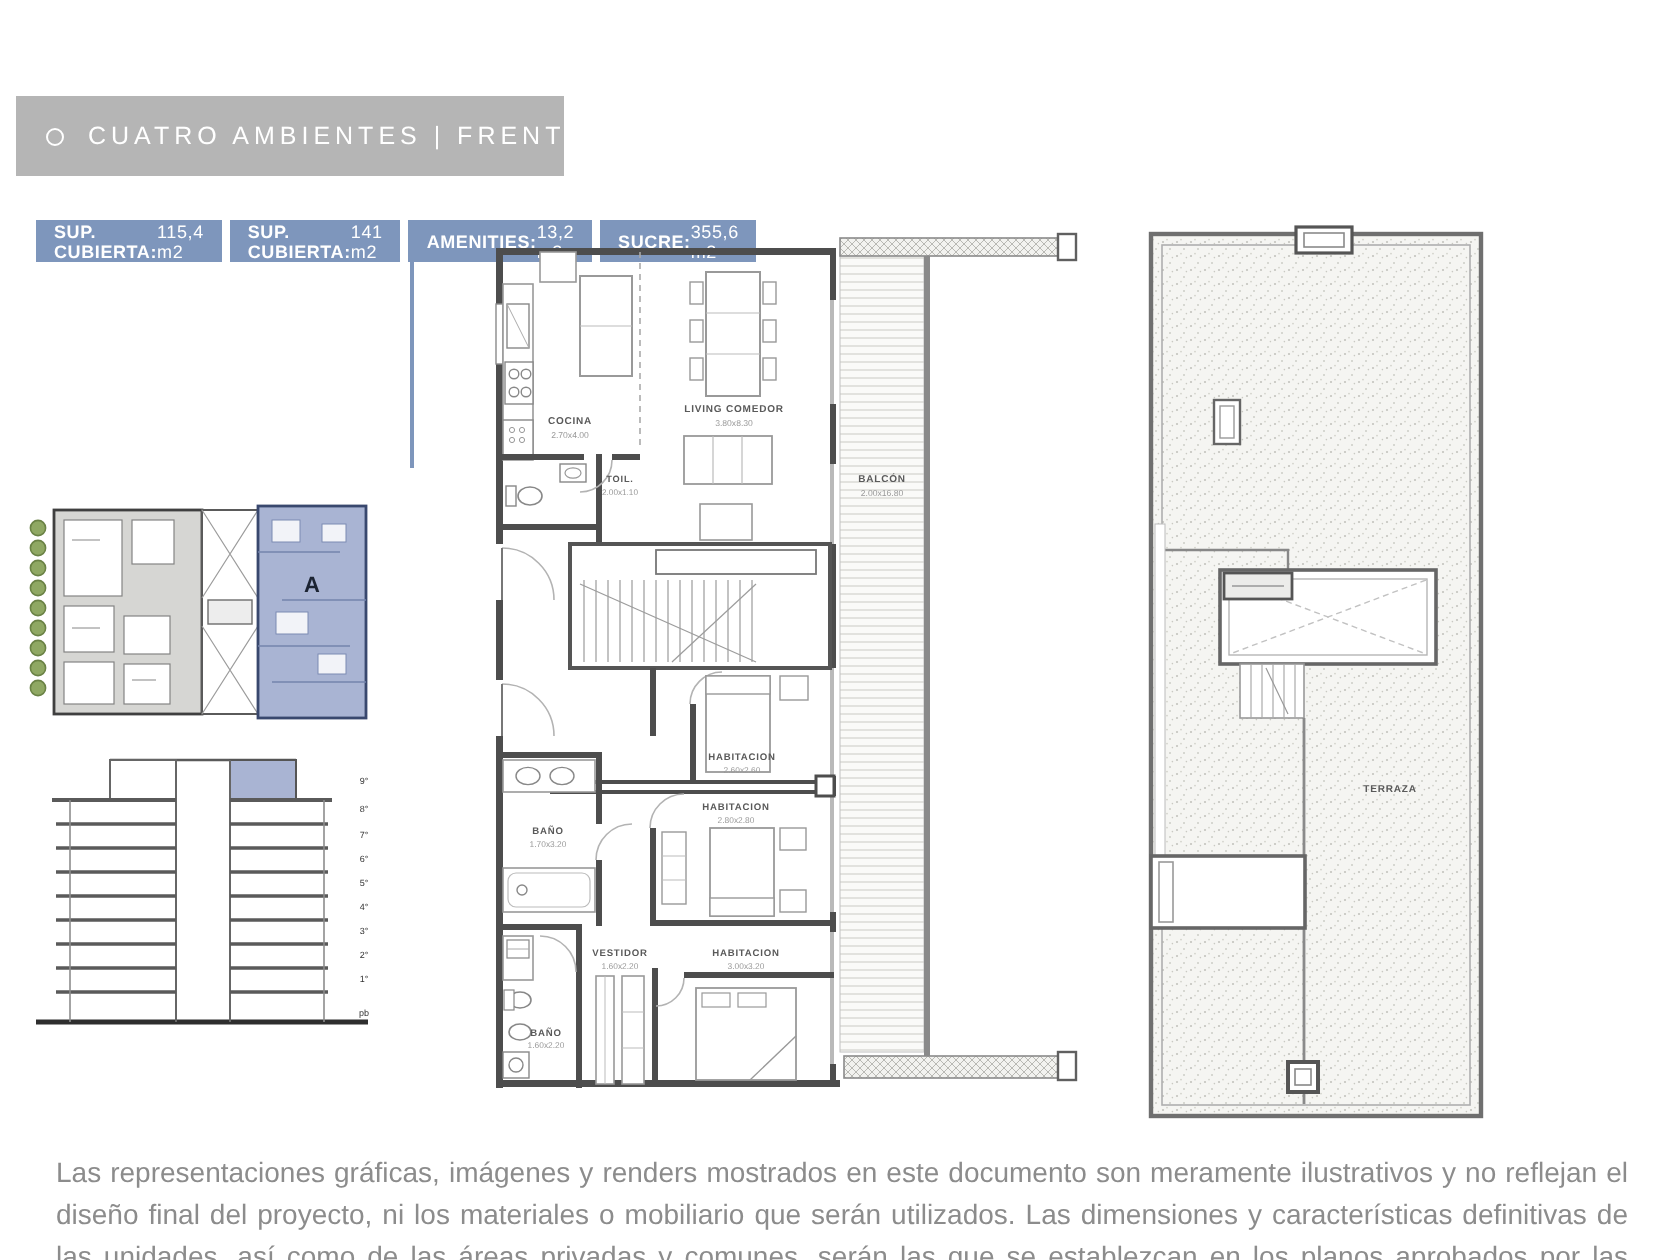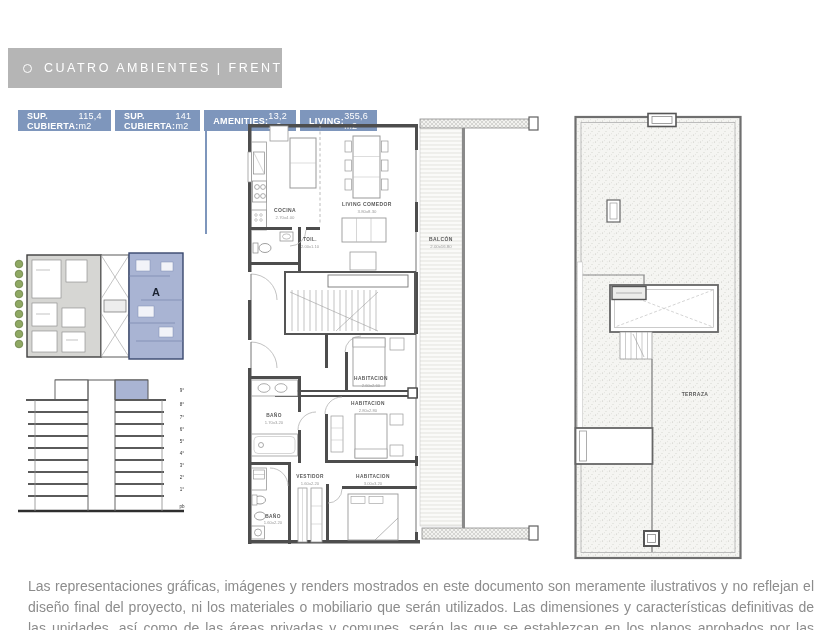--- a/index.html
+++ b/index.html
@@ -45,21 +45,21 @@
     </div>
     <div class="sum-row">
       <span>SUP. CUBIERTA:</span>
       <span class="val">141 m2</span>
     </div>
     <div class="sum-row">
       <span>AMENITIES:</span>
       <span class="val">13,2 m2</span>
     </div>
     <div class="sum-row">
-      <span>LIVING:</span>
+      <span>SUCRE:</span>
       <span class="val">355,6 m2</span>
     </div>
   </div>
   <div class="table-divider"></div>
 
   <svg class="abs keyplan" width="178" height="122" viewBox="0 0 178 122">
     <g>
       <circle cx="9" cy="14" r="3.8" fill="#8fa863" stroke="#6a8245" stroke-width="0.8"></circle>
       <circle cx="9" cy="24" r="3.8" fill="#8fa863" stroke="#6a8245" stroke-width="0.8"></circle>
       <circle cx="9" cy="34" r="3.8" fill="#8fa863" stroke="#6a8245" stroke-width="0.8"></circle>

